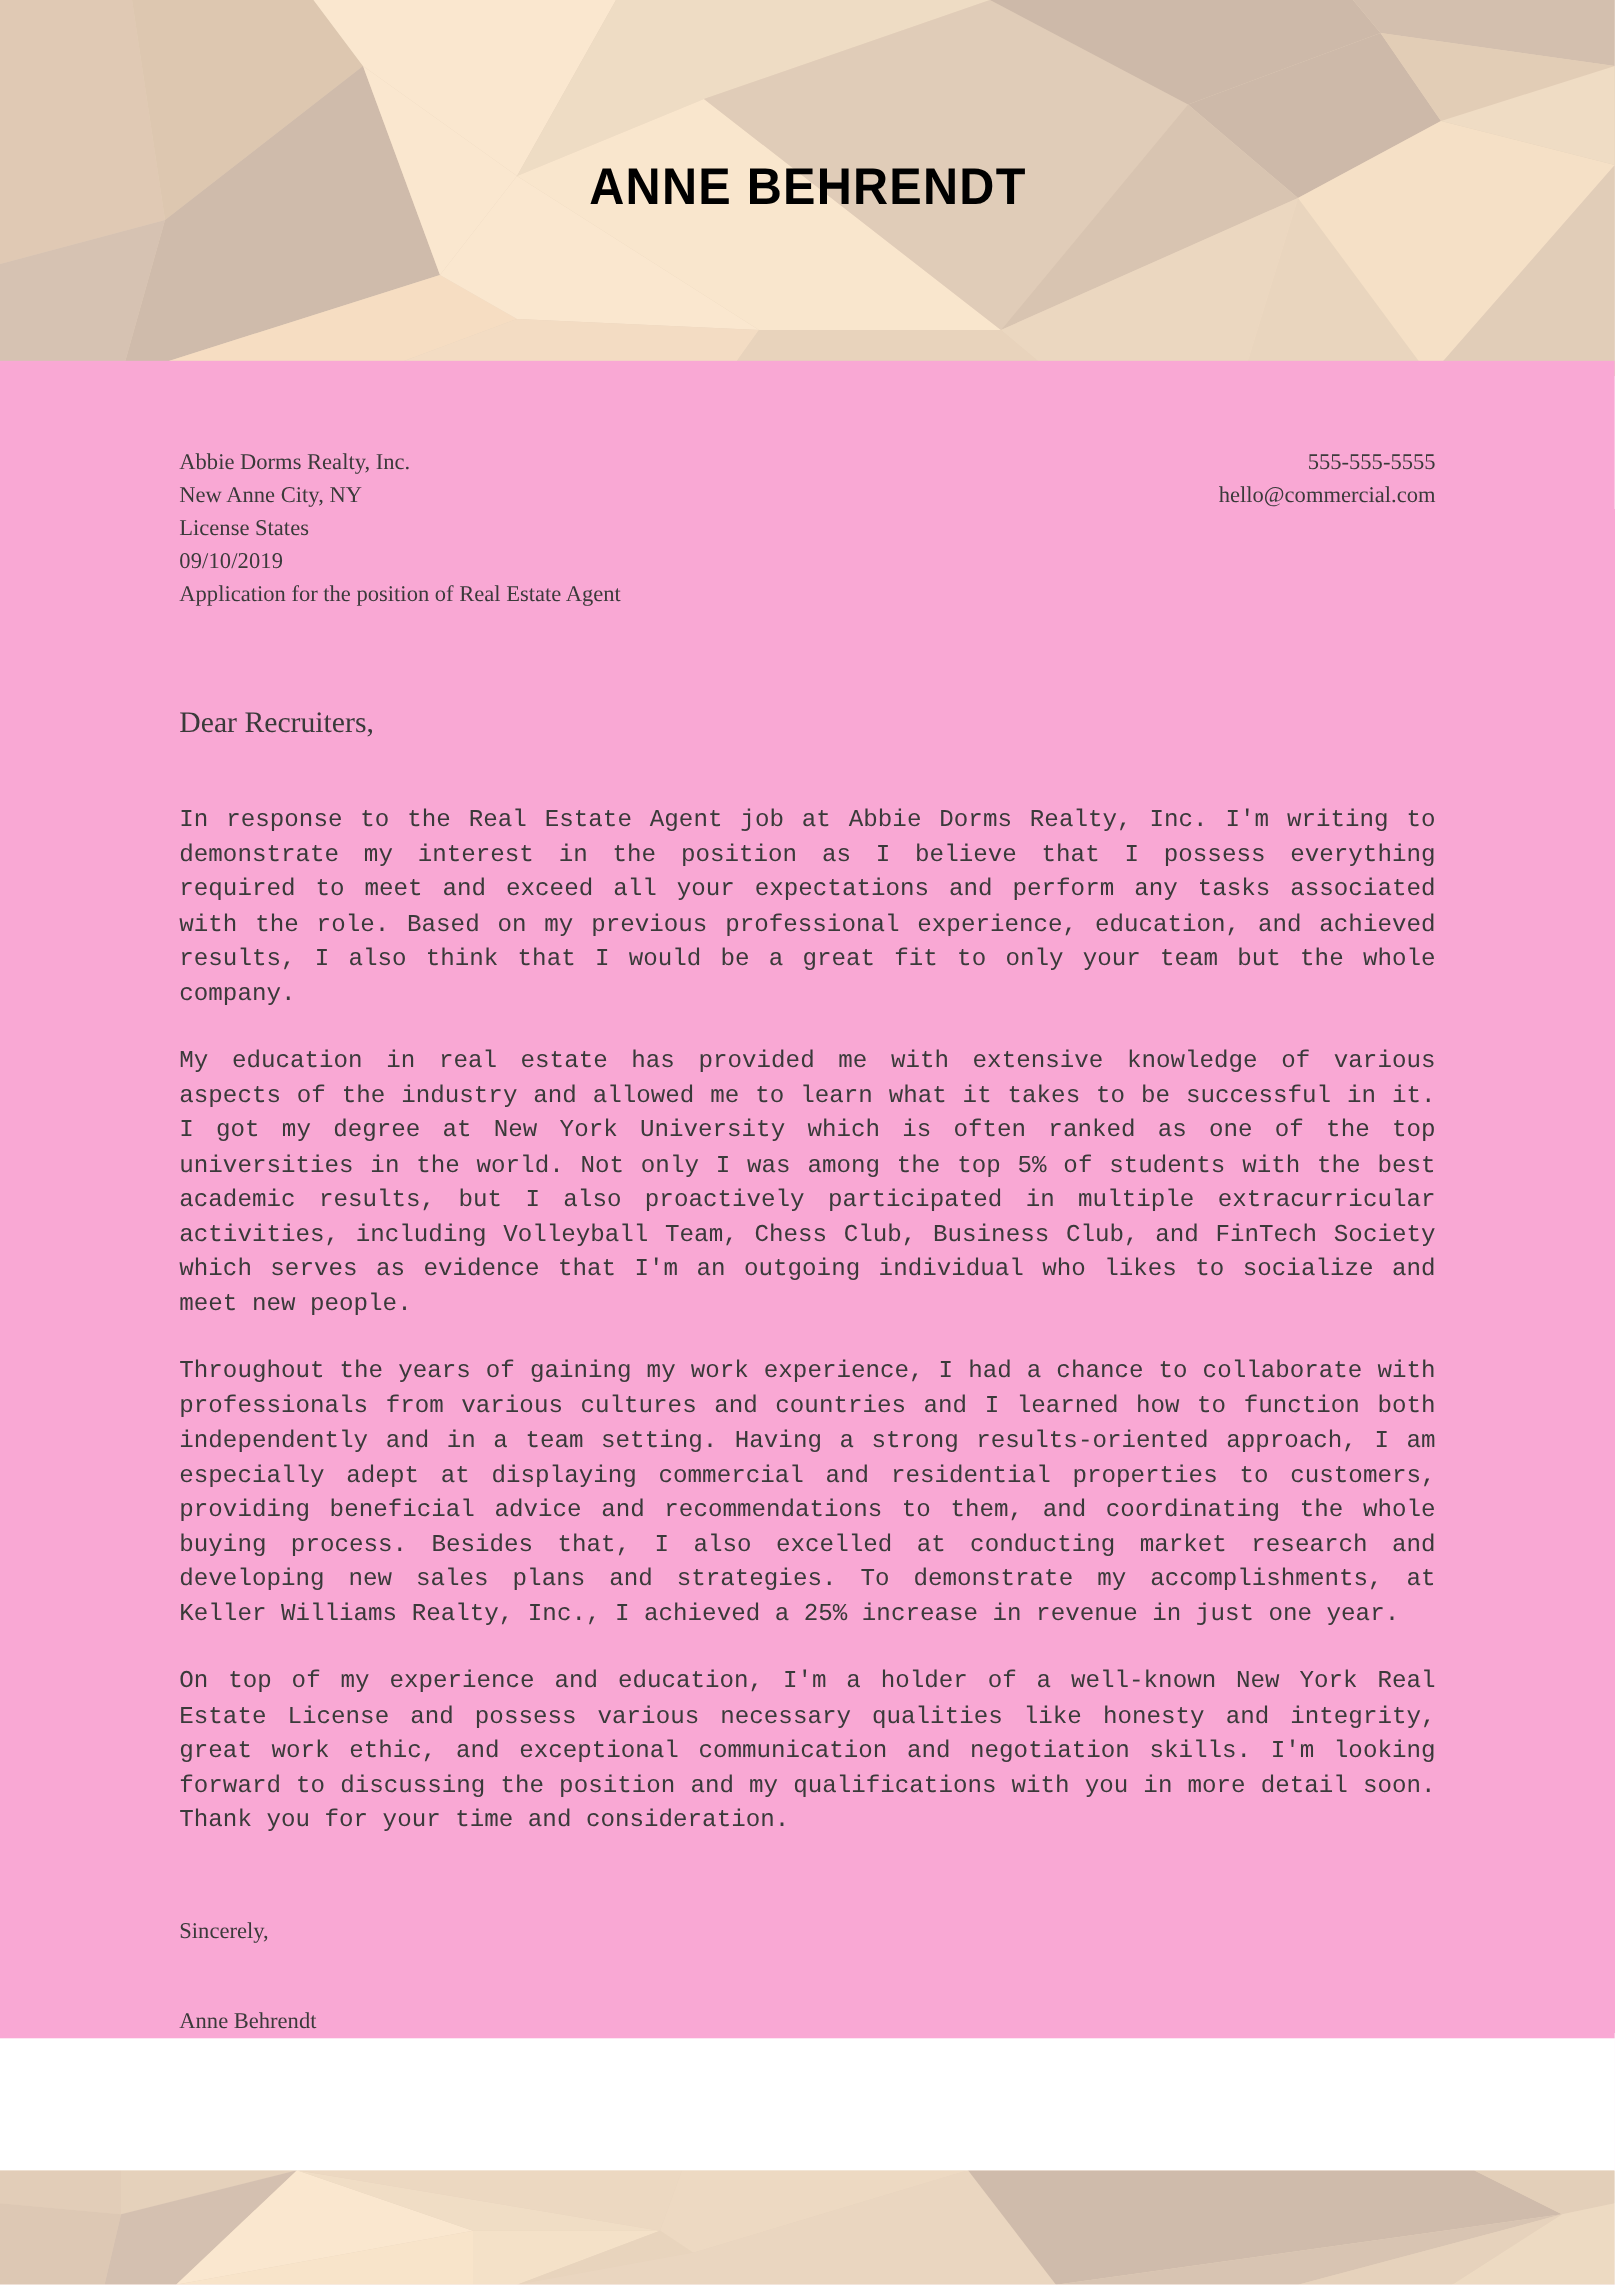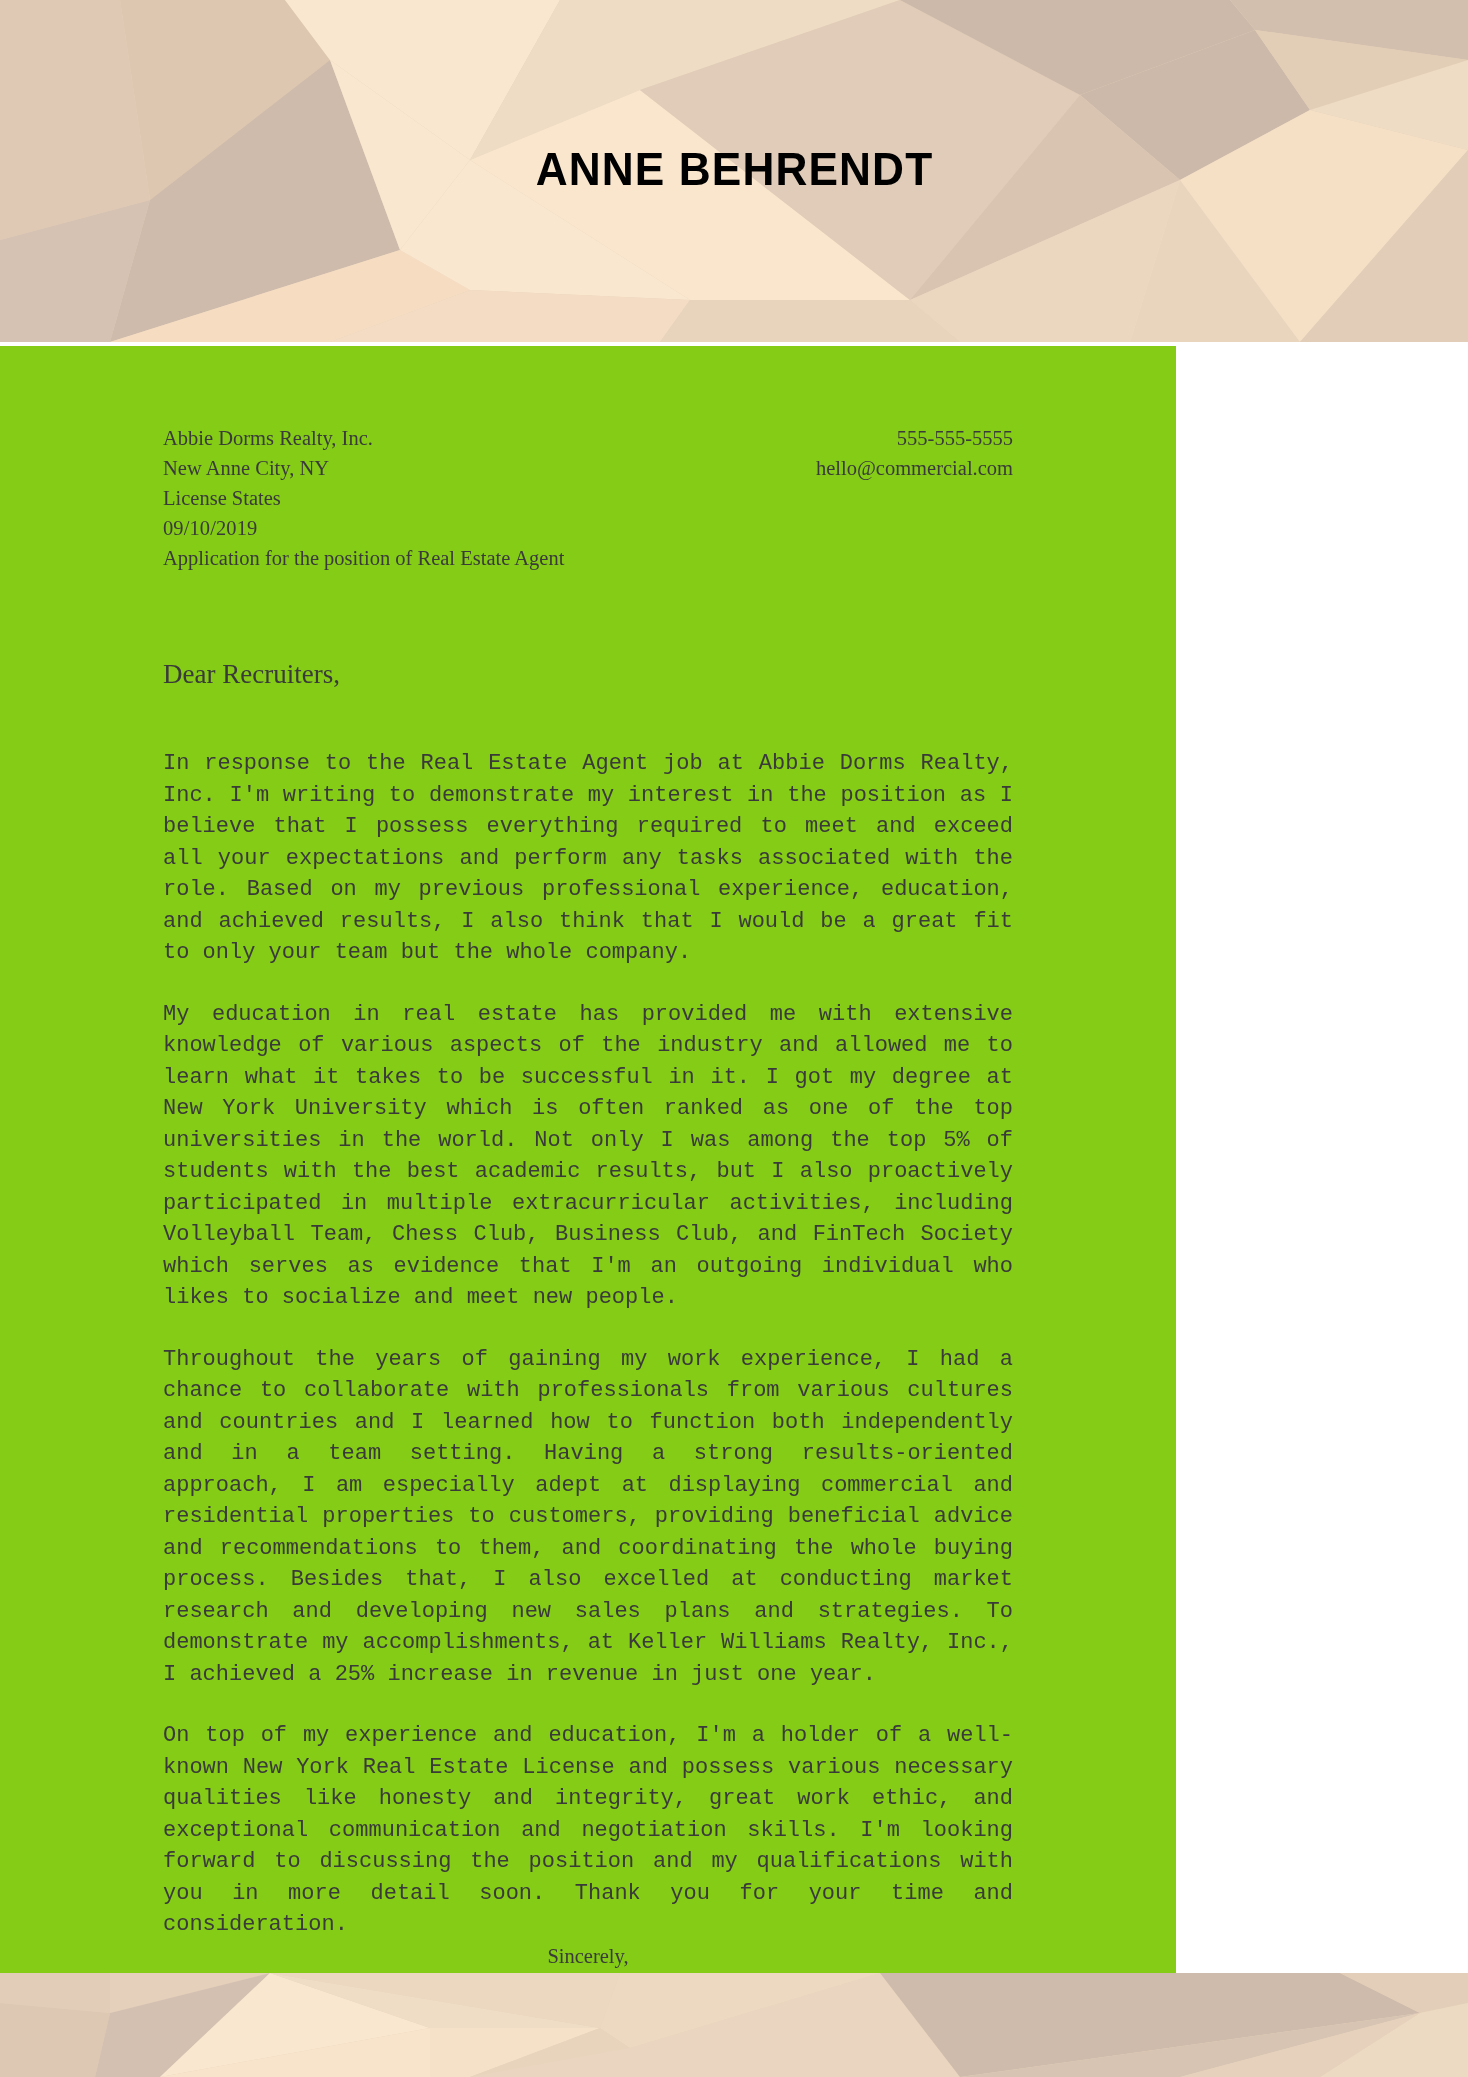--- a/index.html
+++ b/index.html
@@ -53,24 +53,24 @@
     letter-spacing: 1.2px;
     color: #000000;
     transform: scaleX(0.94);
     white-space: nowrap;
     padding-bottom: 6px;
   }
 
   
   .letter {
     position: absolute;
-    top: 346px;
+    top: 328px;
     left: 0;
-    width: 1176px;
-    background: #84cc16;
+    width: 1468px;
+    background: #f9a8d4;
     box-sizing: border-box;
     padding: 0 163px;
   }
 
   .addr-row {
     display: flex;
     justify-content: space-between;
     align-items: flex-start;
     padding-top: 77px;
   }
@@ -105,24 +105,24 @@
     font-size: 22px;
     line-height: 31.5px;
     color: #3a3a3a;
     text-align: justify;
     text-justify: inter-word;
     font-family: Liberation Mono, monospace;
   }
   .body-copy p:last-child { margin-bottom: 0; }
 
   .closing {
-    font-size: 20.5px;
-    line-height: 30px;
-    color: #3a3a3a;
-    text-align: center;
+    margin-top: 70px;
+    font-size: 20.5px;
+    line-height: 30px;
+    color: #3a3a3a;
   }
   .signature {
     margin-top: 52px;
     font-size: 20.5px;
     line-height: 30px;
     color: #3a3a3a;
   }
 </style>
 </head>
 <body>

